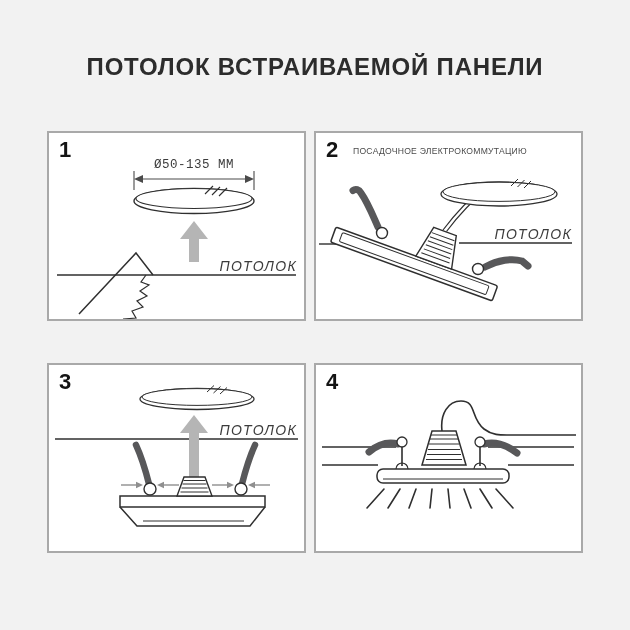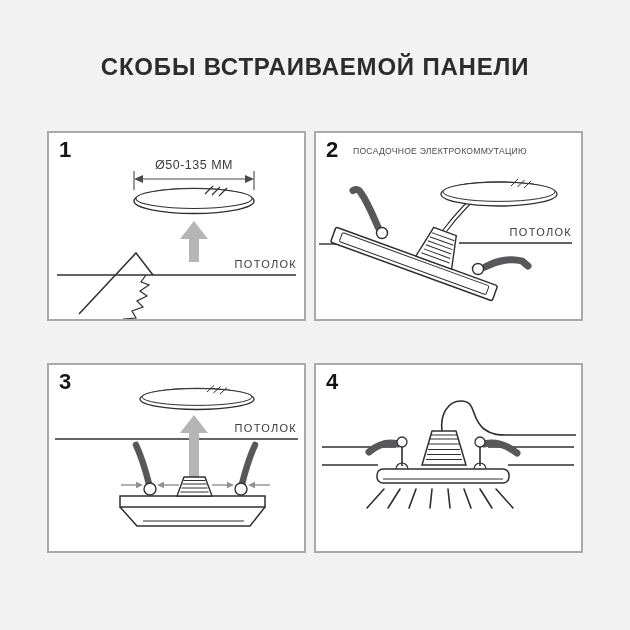--- a/index.html
+++ b/index.html
@@ -7,36 +7,36 @@
         font-family:"Liberation Sans",sans-serif;overflow:hidden;}
   .title{position:absolute;left:0;top:53px;width:100%;text-align:center;
          font-size:24px;font-weight:700;letter-spacing:.8px;color:#2c2c2c;}
   .panel{position:absolute;background:#fff;border:2px solid #a9a9a9;box-sizing:border-box;}
   .panel svg{position:absolute;left:0;top:0;width:100%;height:100%;display:block;}
   #p1{left:47px;top:131px;width:259px;height:190px;}
   #p2{left:314px;top:131px;width:269px;height:190px;}
   #p3{left:47px;top:363px;width:259px;height:190px;}
   #p4{left:314px;top:363px;width:269px;height:190px;}
   .step-num{position:absolute;left:10px;top:4px;font-size:22px;font-weight:700;color:#141414;z-index:2;}
-  .ceiling-label{position:absolute;font-size:11px;letter-spacing:1.3px;color:#3c3c3c;z-index:2;}
+  .ceiling-label{position:absolute;font-size:14px;letter-spacing:1.3px;color:#3c3c3c;z-index:2;font-style:italic;}
   #p1 .ceiling-label{right:7px;top:125px;}
   #p2 .ceiling-label{right:9px;top:93px;}
   #p3 .ceiling-label{right:7px;top:57px;}
   .caption{position:absolute;color:#4a4a4a;z-index:2;}
   #p2 .caption{left:37px;top:13px;font-size:8.6px;letter-spacing:.25px;}
   #p3 .caption{left:4px;right:4px;bottom:7px;text-align:center;font-size:8.2px;letter-spacing:.1px;}
   .dim-label{position:absolute;left:63px;width:164px;top:25px;text-align:center;
-             font-size:12.5px;letter-spacing:.5px;color:#3c3c3c;z-index:2;}
+             font-size:12.5px;letter-spacing:.5px;color:#3c3c3c;z-index:2;font-family:Liberation Mono, monospace;}
 </style>
 </head>
 <body>
 
 <div class="page">
 
-  <div class="title">СКОБЫ ВСТРАИВАЕМОЙ ПАНЕЛИ</div>
+  <div class="title">ПОТОЛОК ВСТРАИВАЕМОЙ ПАНЕЛИ</div>
 
   <section class="panel" id="p1">
     <div class="step-num">1</div>
     <div class="dim-label">Ø50-135 ММ</div>
     <div class="ceiling-label">ПОТОЛОК</div>
     <svg viewBox="0 0 255 186">
       <g stroke="#4a4a4a" stroke-width="1.1" fill="none">
         <path d="M85,38 V57 M205,38 V57"></path>
         <path d="M92,46 H198"></path>
       </g>

